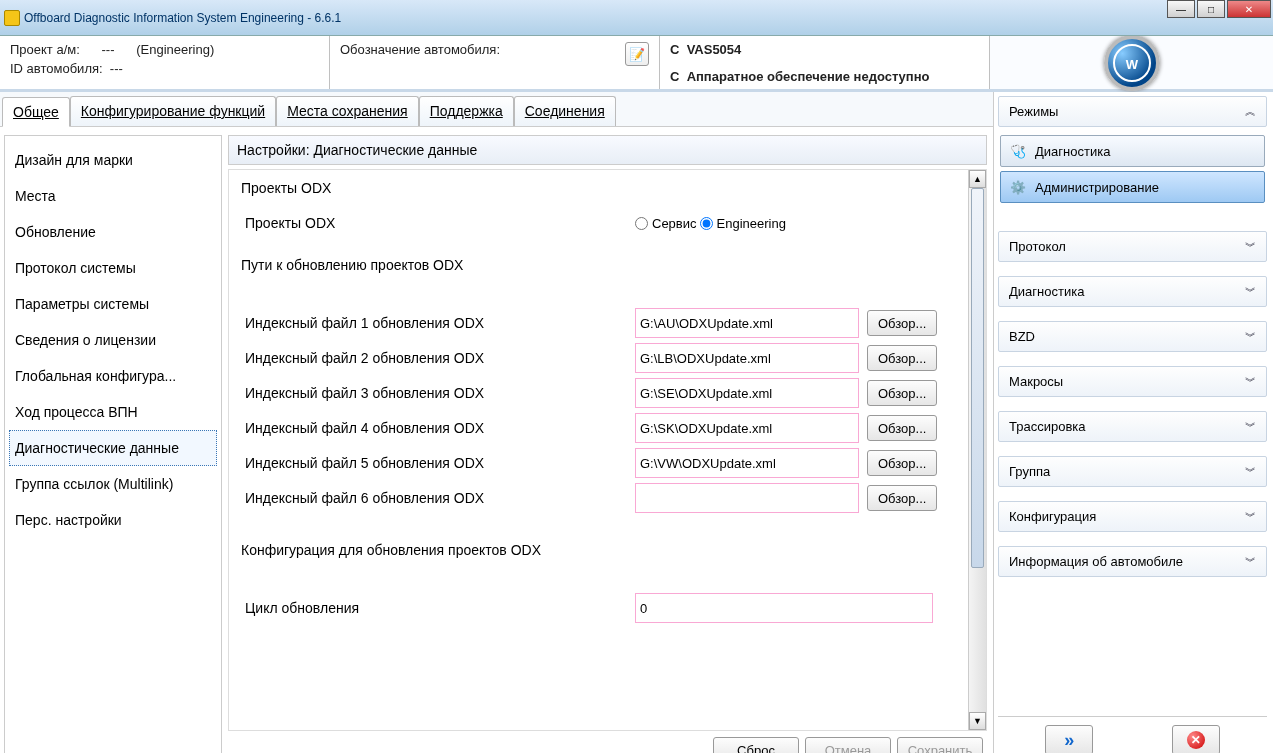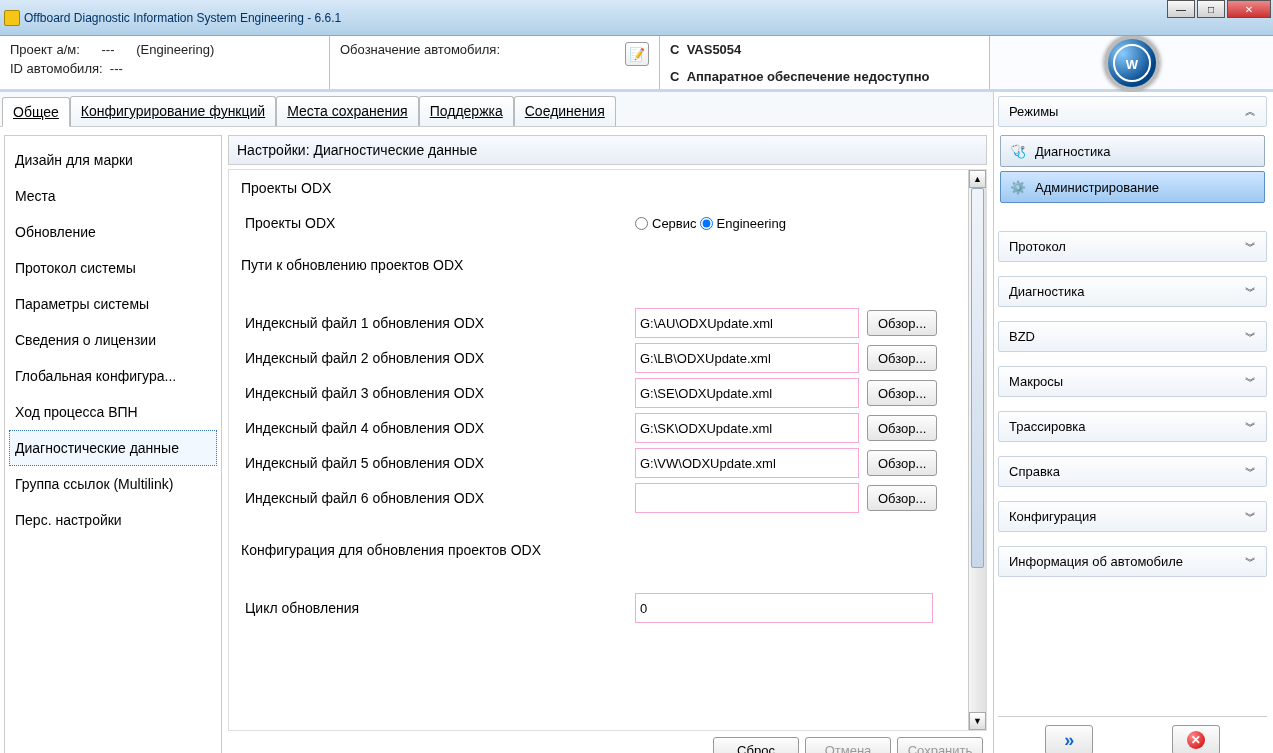--- a/index.html
+++ b/index.html
@@ -226,21 +226,21 @@
             <span>Макросы</span>
             <span class="chev">︾</span>
           </div>
           <div style="height: 14px;"></div>
           <div class="accordion">
             <span>Трассировка</span>
             <span class="chev">︾</span>
           </div>
           <div style="height: 14px;"></div>
           <div class="accordion">
-            <span>Справка</span>
+            <span>Группа</span>
             <span class="chev">︾</span>
           </div>
           <div style="height: 14px;"></div>
           <div class="accordion">
             <span>Конфигурация</span>
             <span class="chev">︾</span>
           </div>
           <div style="height: 14px;"></div>
           <div class="accordion">
             <span>Информация об автомобиле</span>

